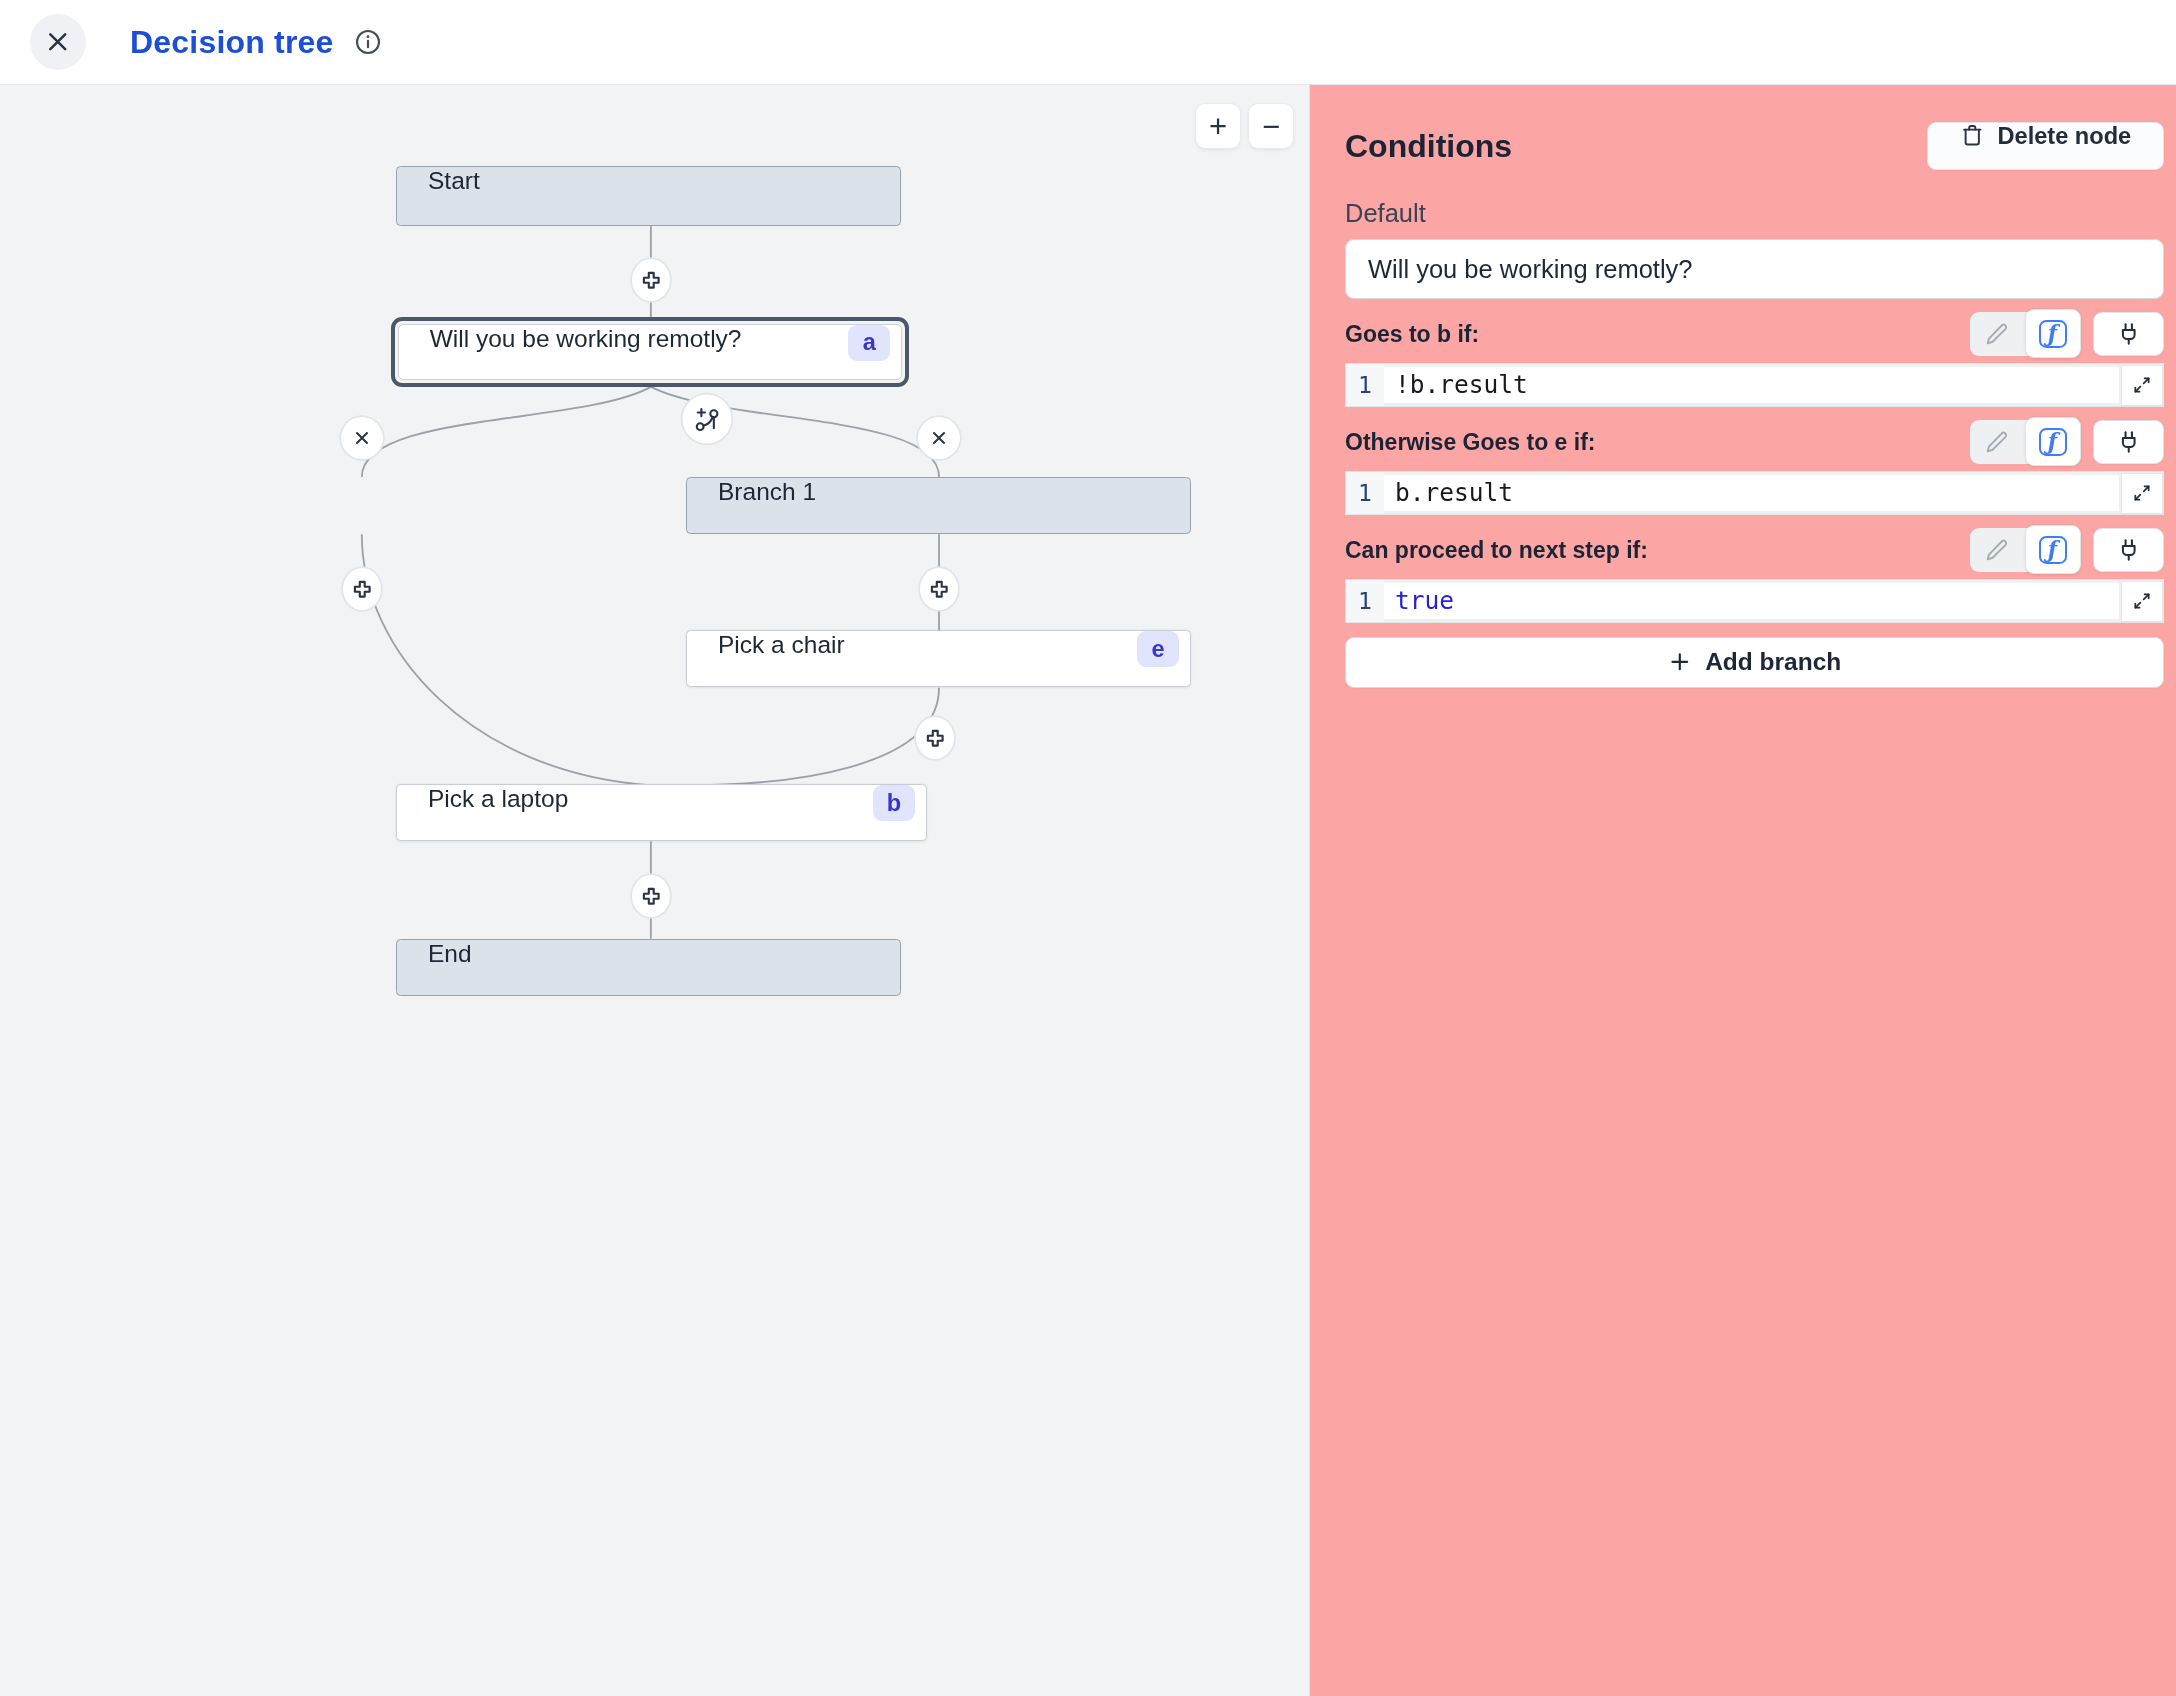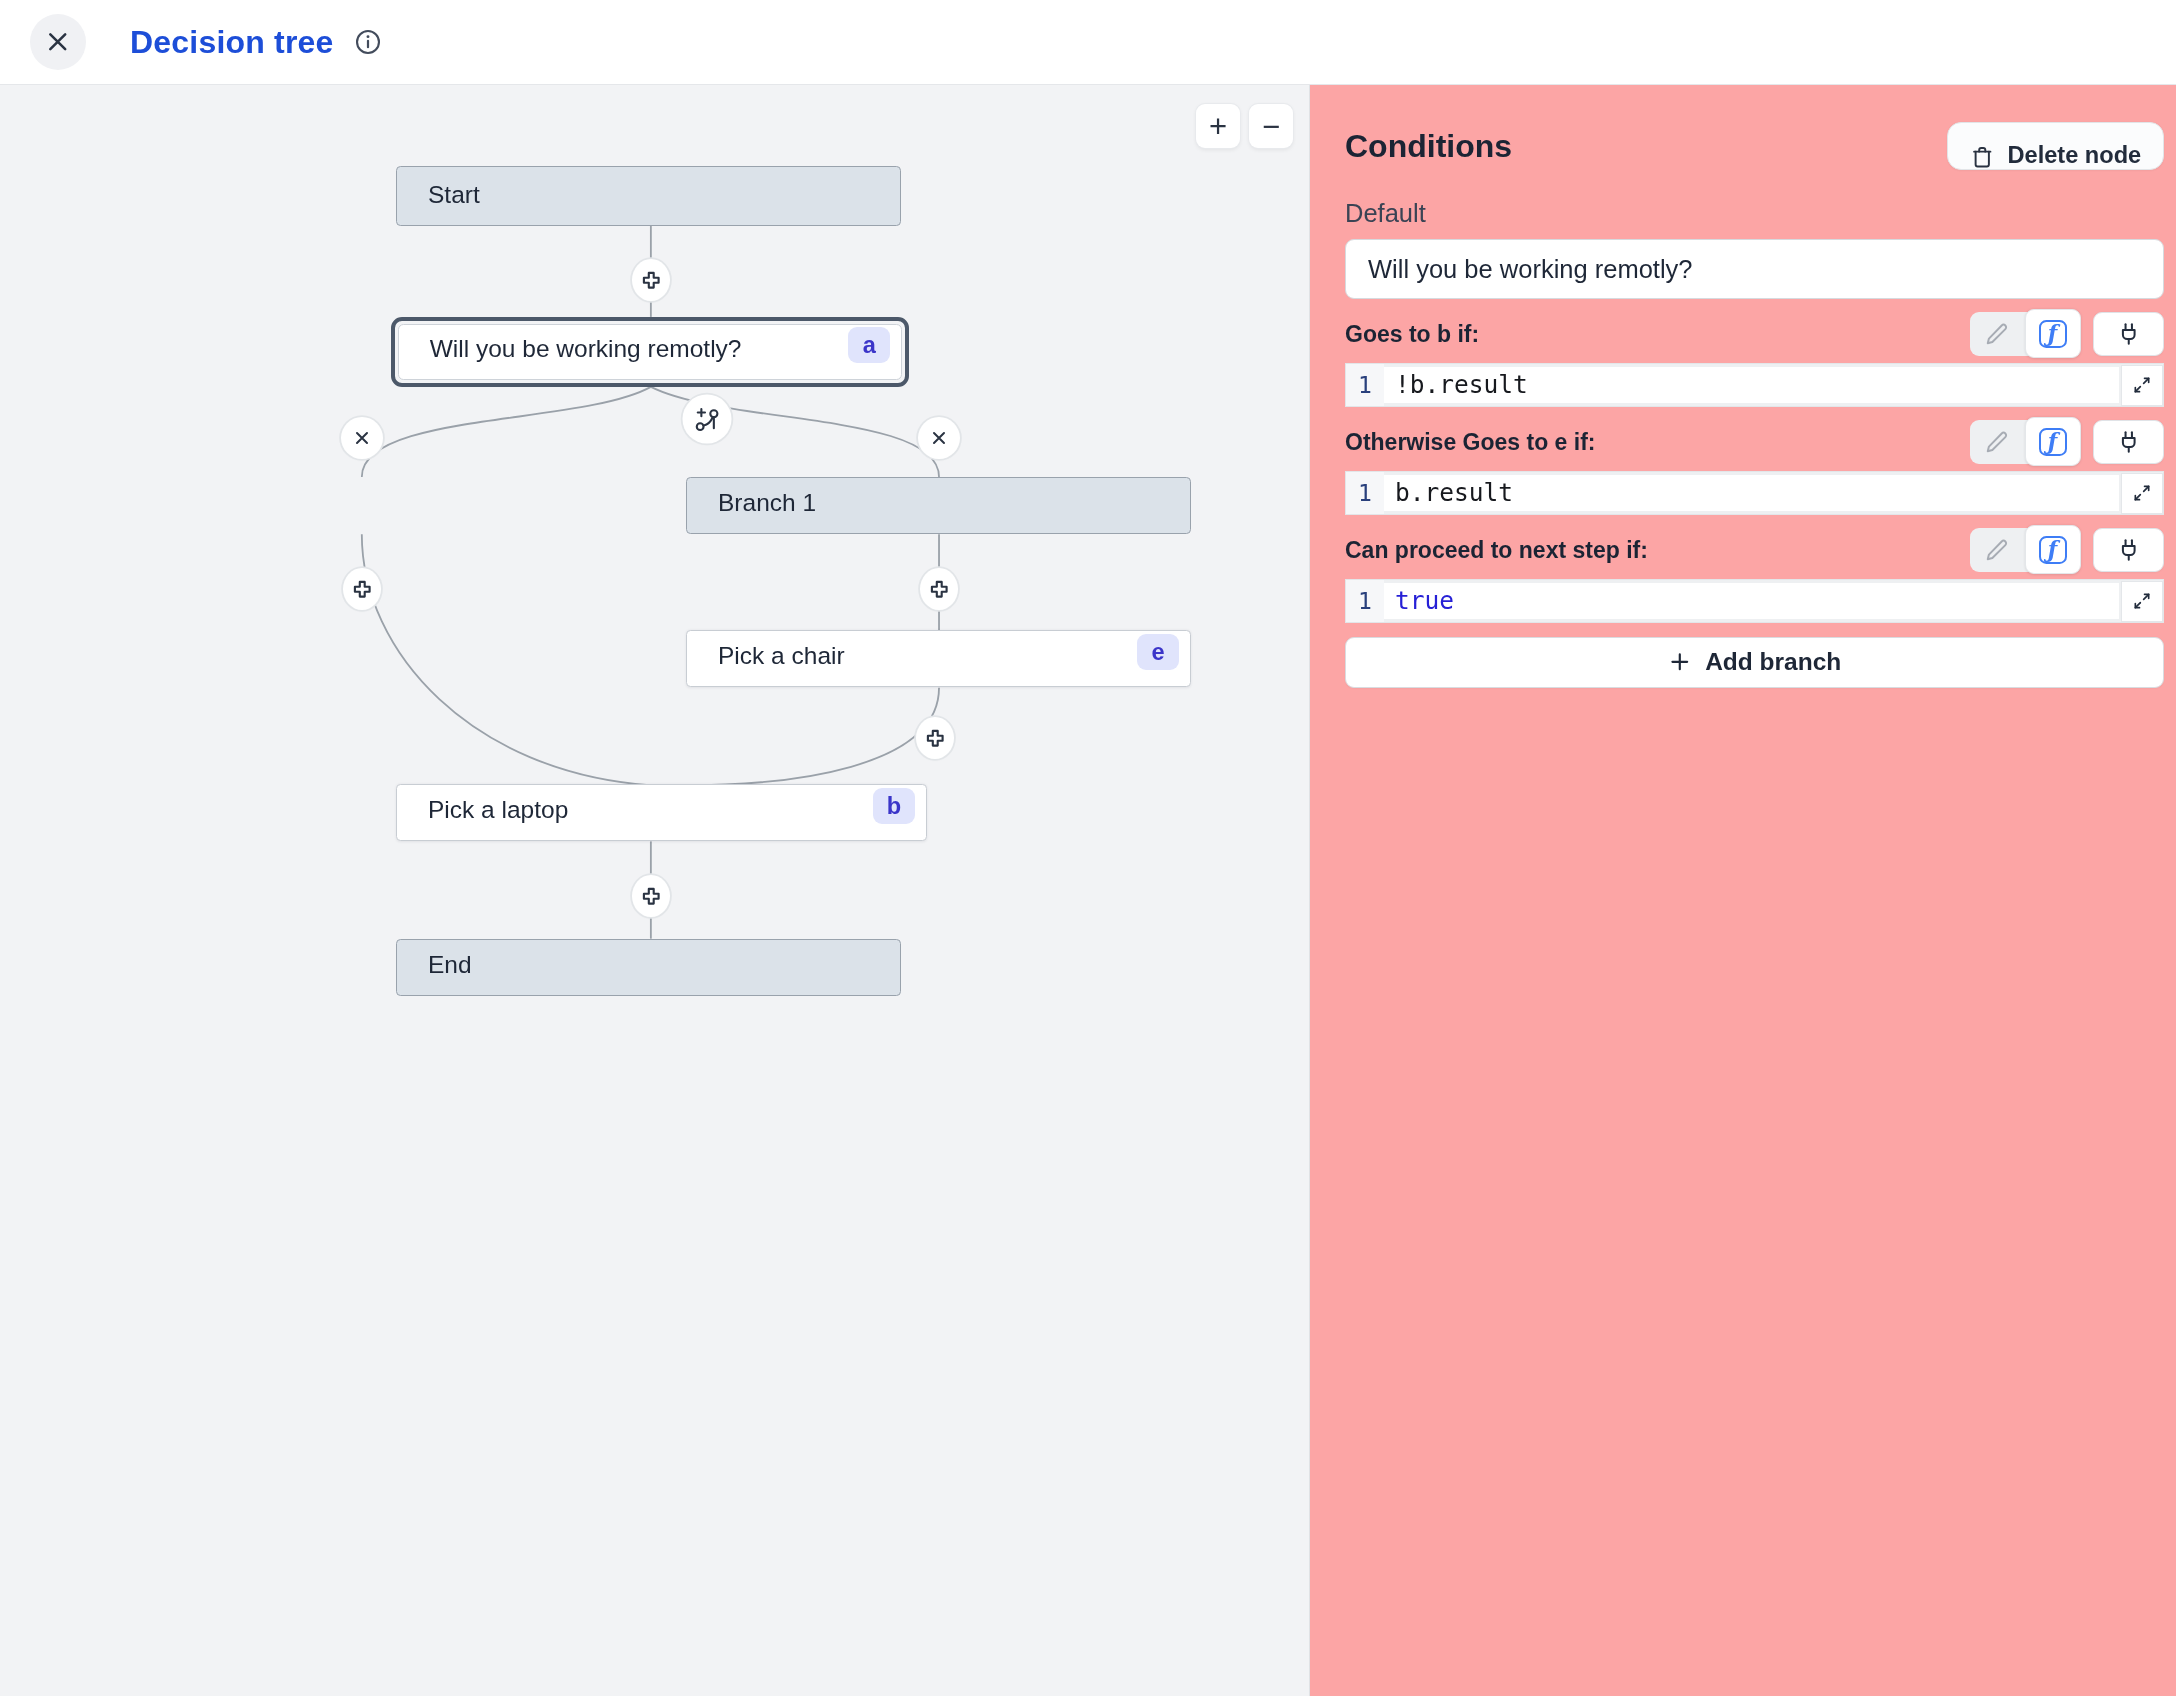--- a/index.html
+++ b/index.html
@@ -23,21 +23,21 @@
   .app-title{ font-size:32px; font-weight:700; color:#1d4ed8; margin-left:44px; letter-spacing:0.2px;}
   .info-icon{ margin-left:20px; display:flex; }
 
   
   .canvas{
     position:absolute; left:0; top:85px; width:1309px; height:1611px;
     background:#f2f3f5; overflow:hidden;
   }
   .edges{ position:absolute; left:0; top:0; }
   .node{
-    position:absolute; display:flex; align-items:flex-end;
+    position:absolute; display:flex; align-items:flex-start;
     font-size:24.5px; color:#1e2737; border-radius:4.5px;
     padding:0 11px 16px 31px;
   }
   .node-gray{ background:#dbe2e9; border:1.8px solid #99a2ac; }
   .node-white{ background:#ffffff; border:1.8px solid #c8cdd3; box-shadow:0 0.9px 2.7px rgba(20,30,50,.08); }
   .node-label{ flex:1; }
   .badge{
     min-width:42px; height:36px; padding:0 11px; border-radius:9px;
     background:#e0e4fc; color:#3b35c9; font-weight:700; font-size:23.6px;
     display:flex; align-items:center; justify-content:center;
@@ -65,22 +65,22 @@
 
   
   .panel{
     position:absolute; left:1309px; top:85px; width:867px; height:1611px;
     background:#fca5a5; border-left:0.9px solid #dfe2e5;
     padding:0 11.8px 0 35px;
   }
   .panel-head{ margin-top:37px; display:flex; justify-content:space-between; align-items:center; }
   .panel-title{ font-size:32px; font-weight:700; color:#1b2434; }
   .delete-btn{
-    height:48px; padding:0 22px; display:flex; gap:12.7px; align-items:flex-end;
-    background:#fbfcfd; border:1.8px solid #e2e5e8; border-radius:14px;
+    height:48px; padding:0 32px; display:flex; gap:12.7px; align-items:flex-start;
+    background:#fbfcfd; border:1.8px solid #e2e5e8; border-radius:9px;
     font-size:23.6px; font-weight:600; color:#222c3c; cursor:pointer;
     box-shadow:0 0.9px 1.8px rgba(0,0,0,.04);
   }
   .summary-label{ margin-top:29px; font-size:25.5px; color:#3a4354; }
   .summary-input{
     margin-top:11px; height:60px; width:100%;
     border:1.8px solid #d6dade; border-radius:9px; background:#fff;
     font-size:25.5px; color:#1e2737; padding:0 22px;
     display:flex; align-items:center;
   }

